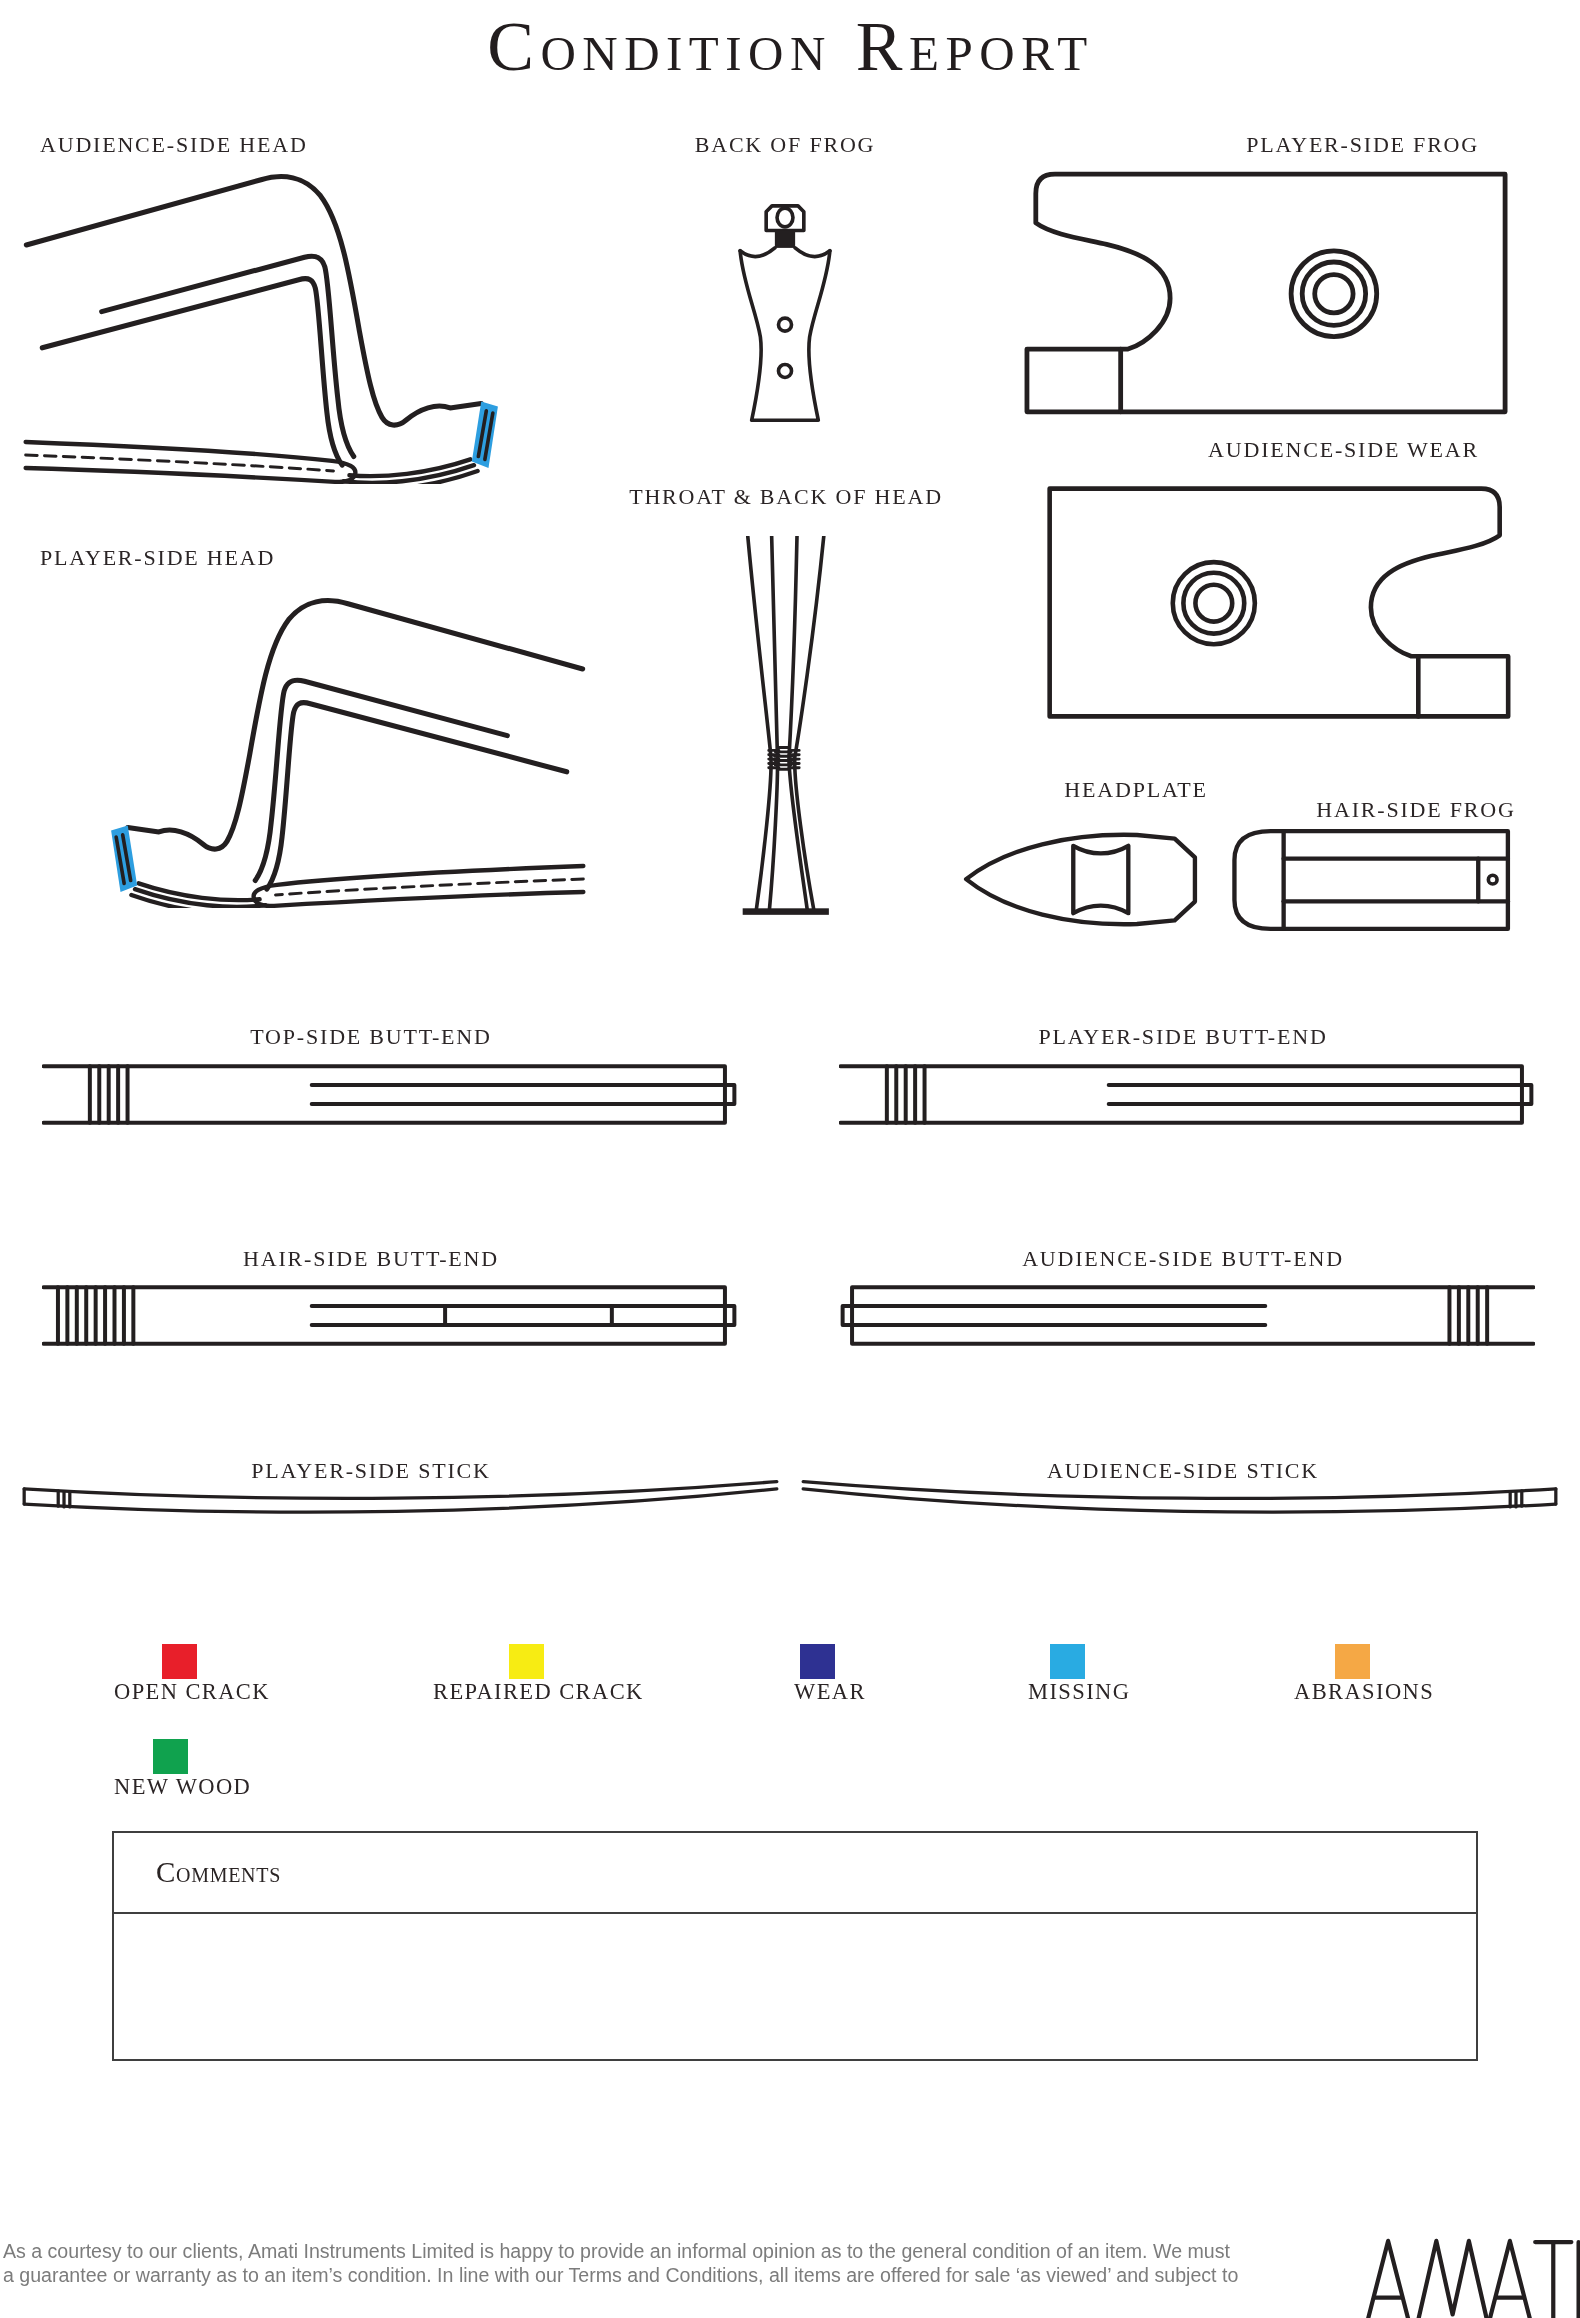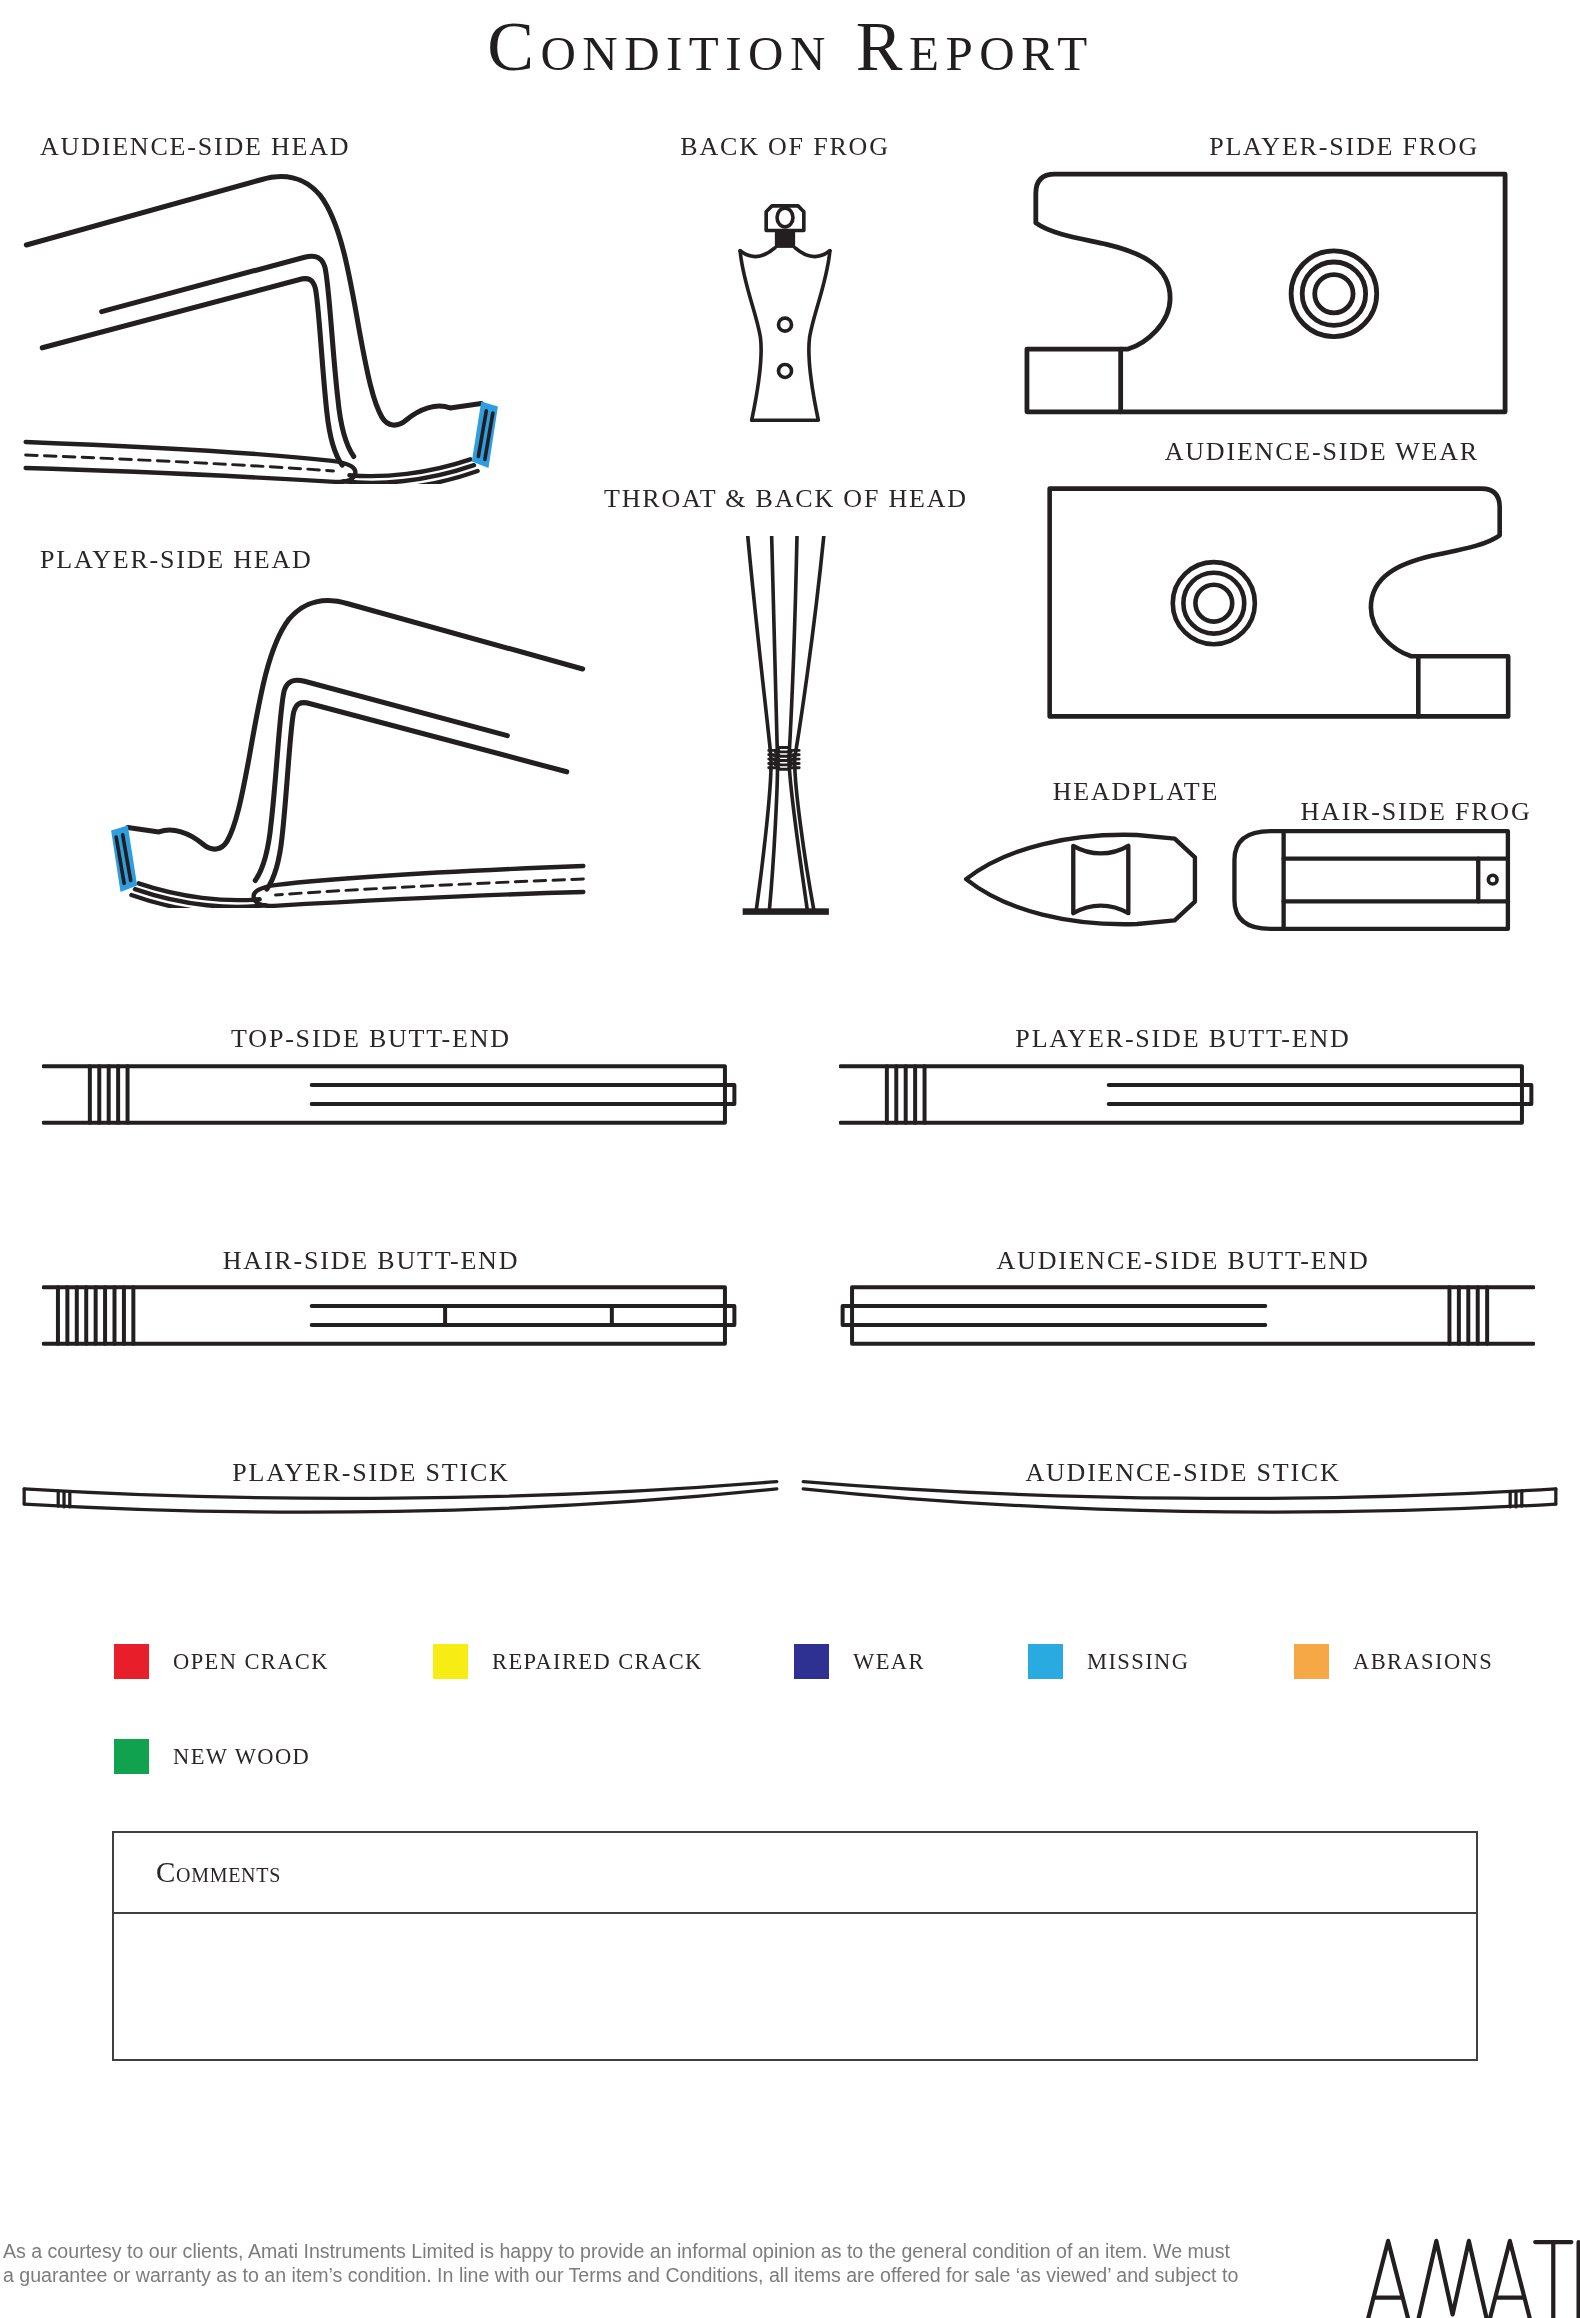--- a/index.html
+++ b/index.html
@@ -1,25 +1,25 @@
 <!DOCTYPE html>
 <html style="font-size:11.6px"><head>
 <meta charset="utf-8">
 <style>
   html,body{margin:0;padding:0;background:#fff;}
   #page{position:relative;width:1581px;height:2319px;background:#ffffff;overflow:hidden;
         font-family:"Liberation Serif",serif;color:#272122;margin-top:17px;}
   .title{position:absolute;top:-10px;left:0;width:100%;text-align:center;
          font-variant:small-caps;font-size:70px;letter-spacing:6.5px;color:#221d1e;white-space:nowrap;}
-  .lbl{position:absolute;font-size:26px;letter-spacing:1.8px;color:#2b2526;white-space:nowrap;}
+  .lbl{position:absolute;font-size:22px;letter-spacing:1.8px;color:#2b2526;white-space:nowrap;}
   .lbl.center{transform:translateX(-50%);}
   .diagram{position:absolute;}
   .diagram path,.diagram line,.diagram circle,.diagram ellipse,.diagram polyline{
      fill:none;stroke:#231f20;stroke-linecap:round;stroke-linejoin:round;}
-  .legend-item{position:absolute;display:flex;align-items:center;}
+  .legend-item{position:absolute;display:flex;align-items:center;flex-direction:column;}
   .swatch{display:block;width:35px;height:35px;margin-right:24px;flex:0 0 auto;}
   .legend-item .lgl{font-size:22.5px;letter-spacing:1.4px;color:#2b2526;white-space:nowrap;}
   .comments{position:absolute;left:112px;top:1814px;width:1366px;height:230px;
             border:2.2px solid #3f3f3f;box-sizing:border-box;background:#fff;}
   .comments-header{height:81px;border-bottom:2.9px solid #3f3f3f;box-sizing:border-box;}
   .comments-header .clabel{padding:23px 0 0 42px;font-variant:small-caps;font-size:29px;
             letter-spacing:0.7px;color:#2a2424;}
   .comments-body{height:144px;}
   .footer{position:absolute;left:2.9px;top:2222px;font-family:"Liberation Sans",sans-serif;
           font-size:19.6px;line-height:24px;color:#7c7c7c;}

